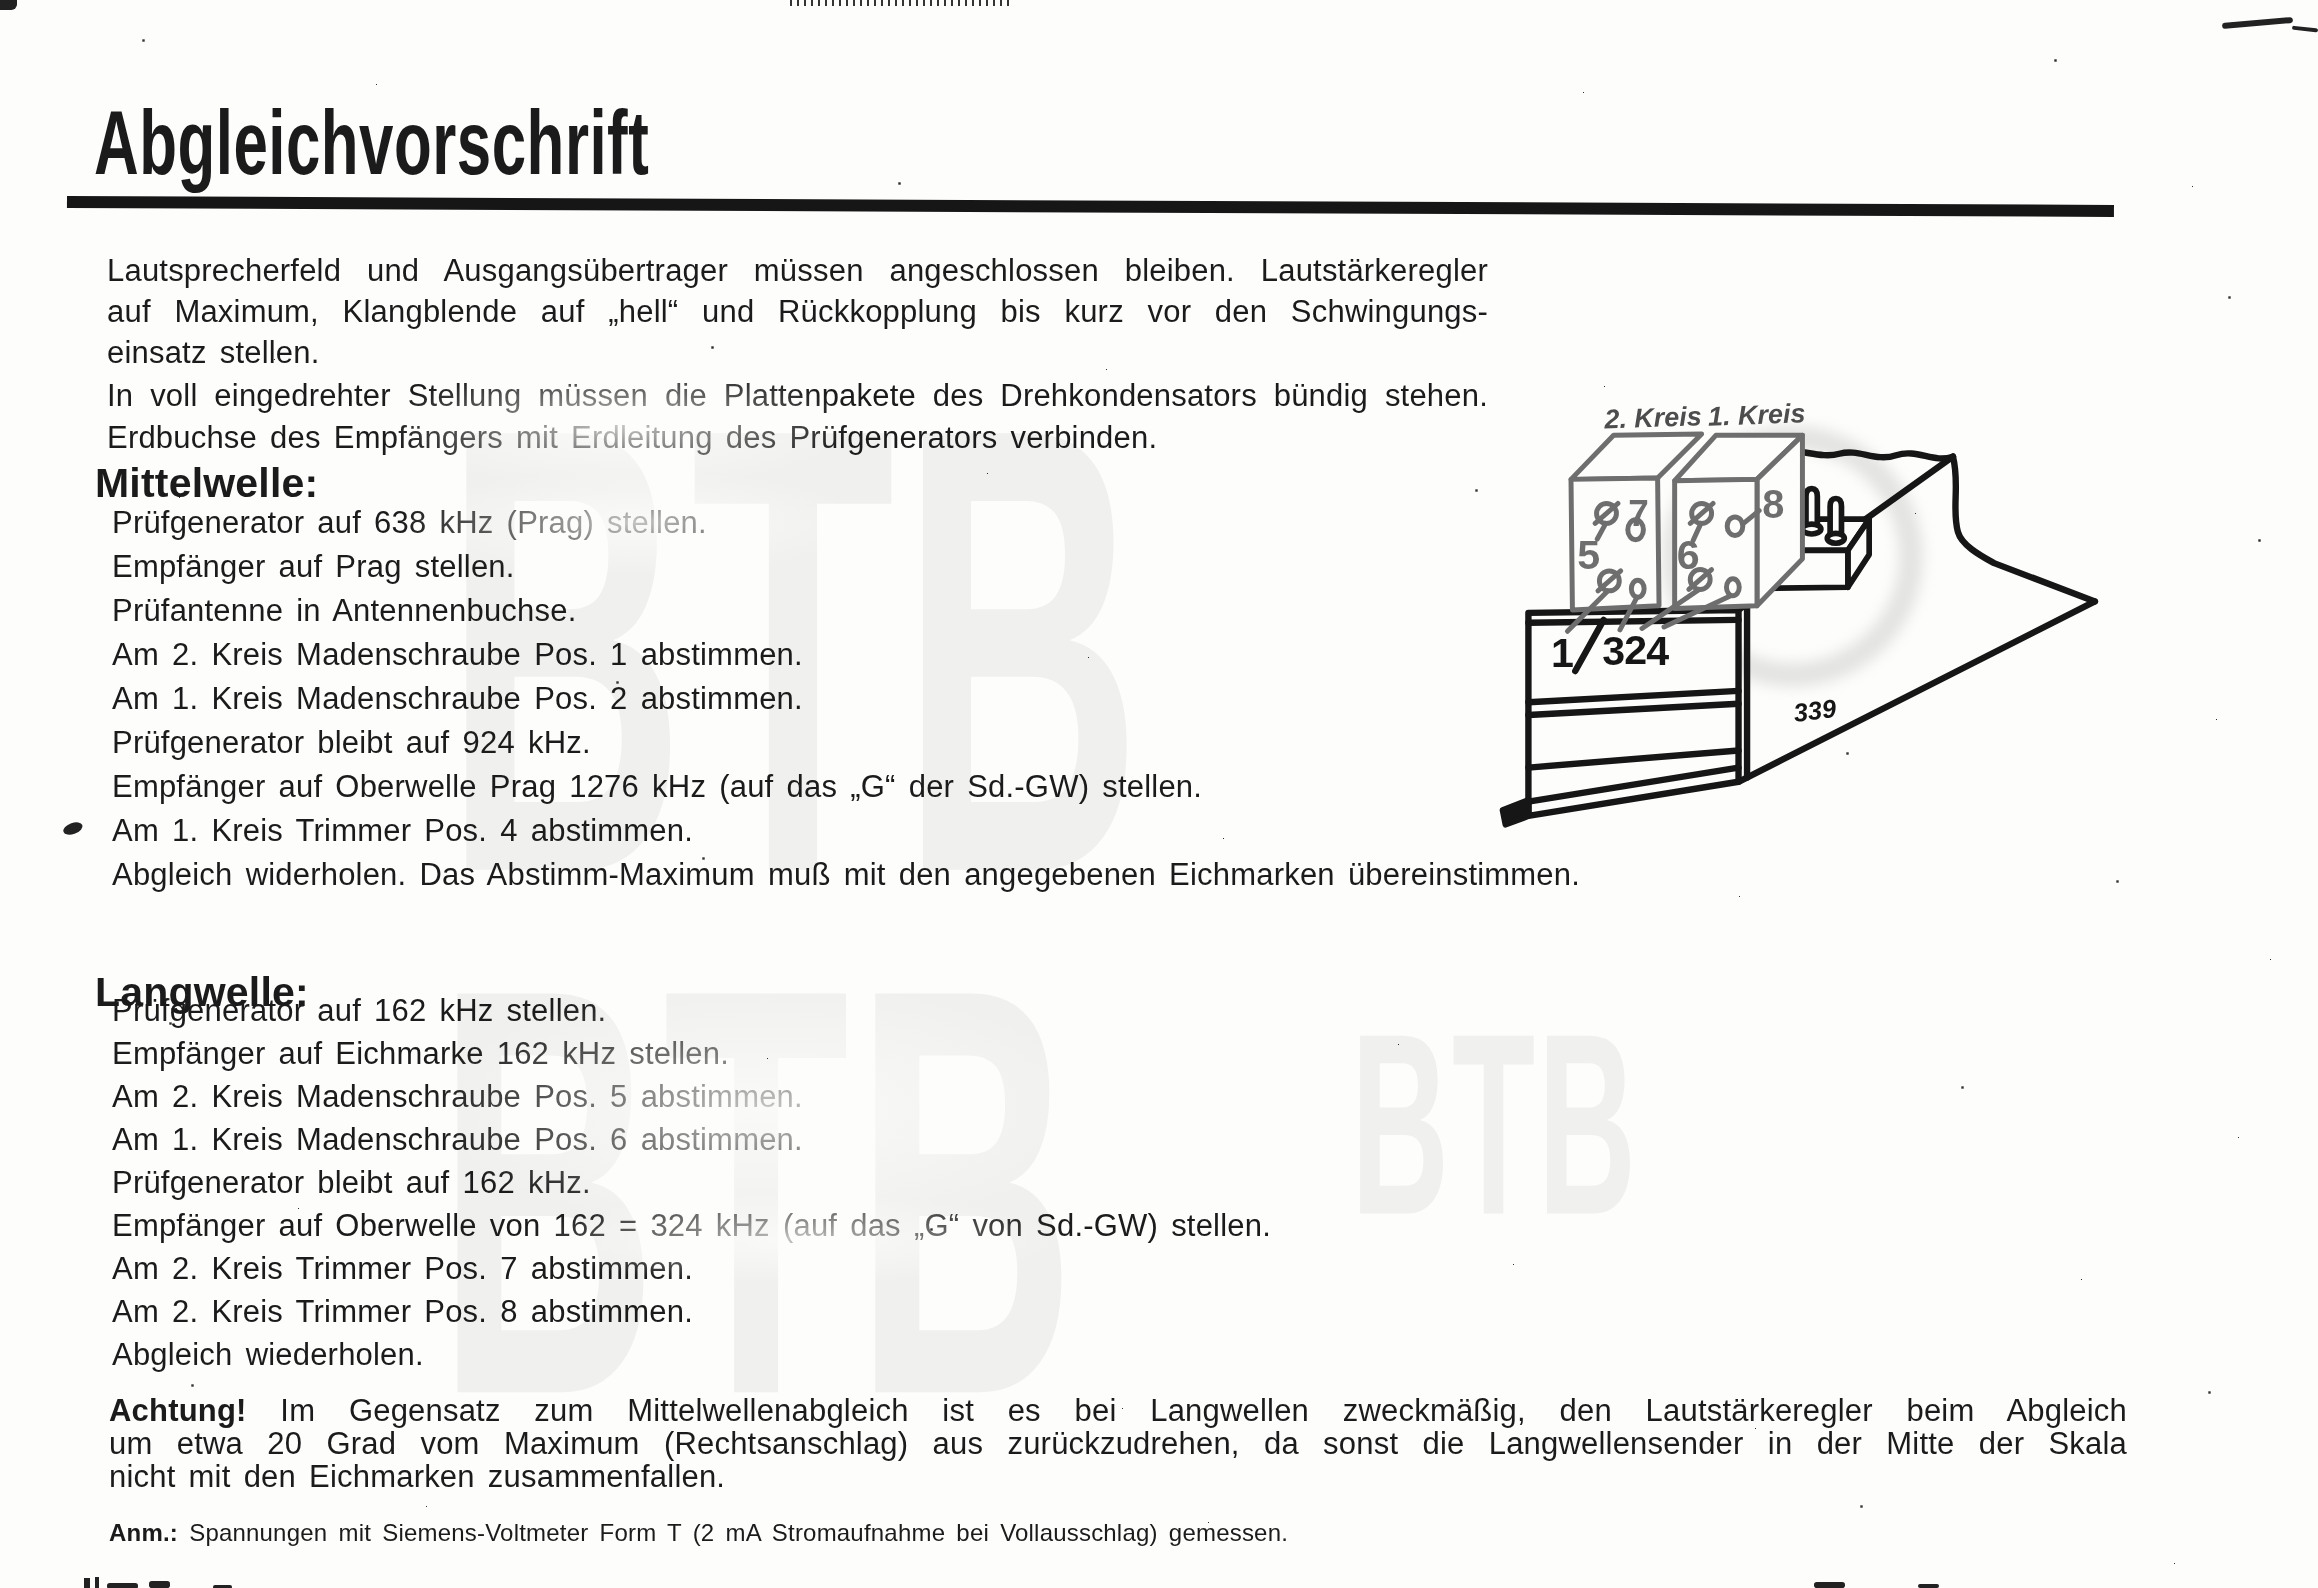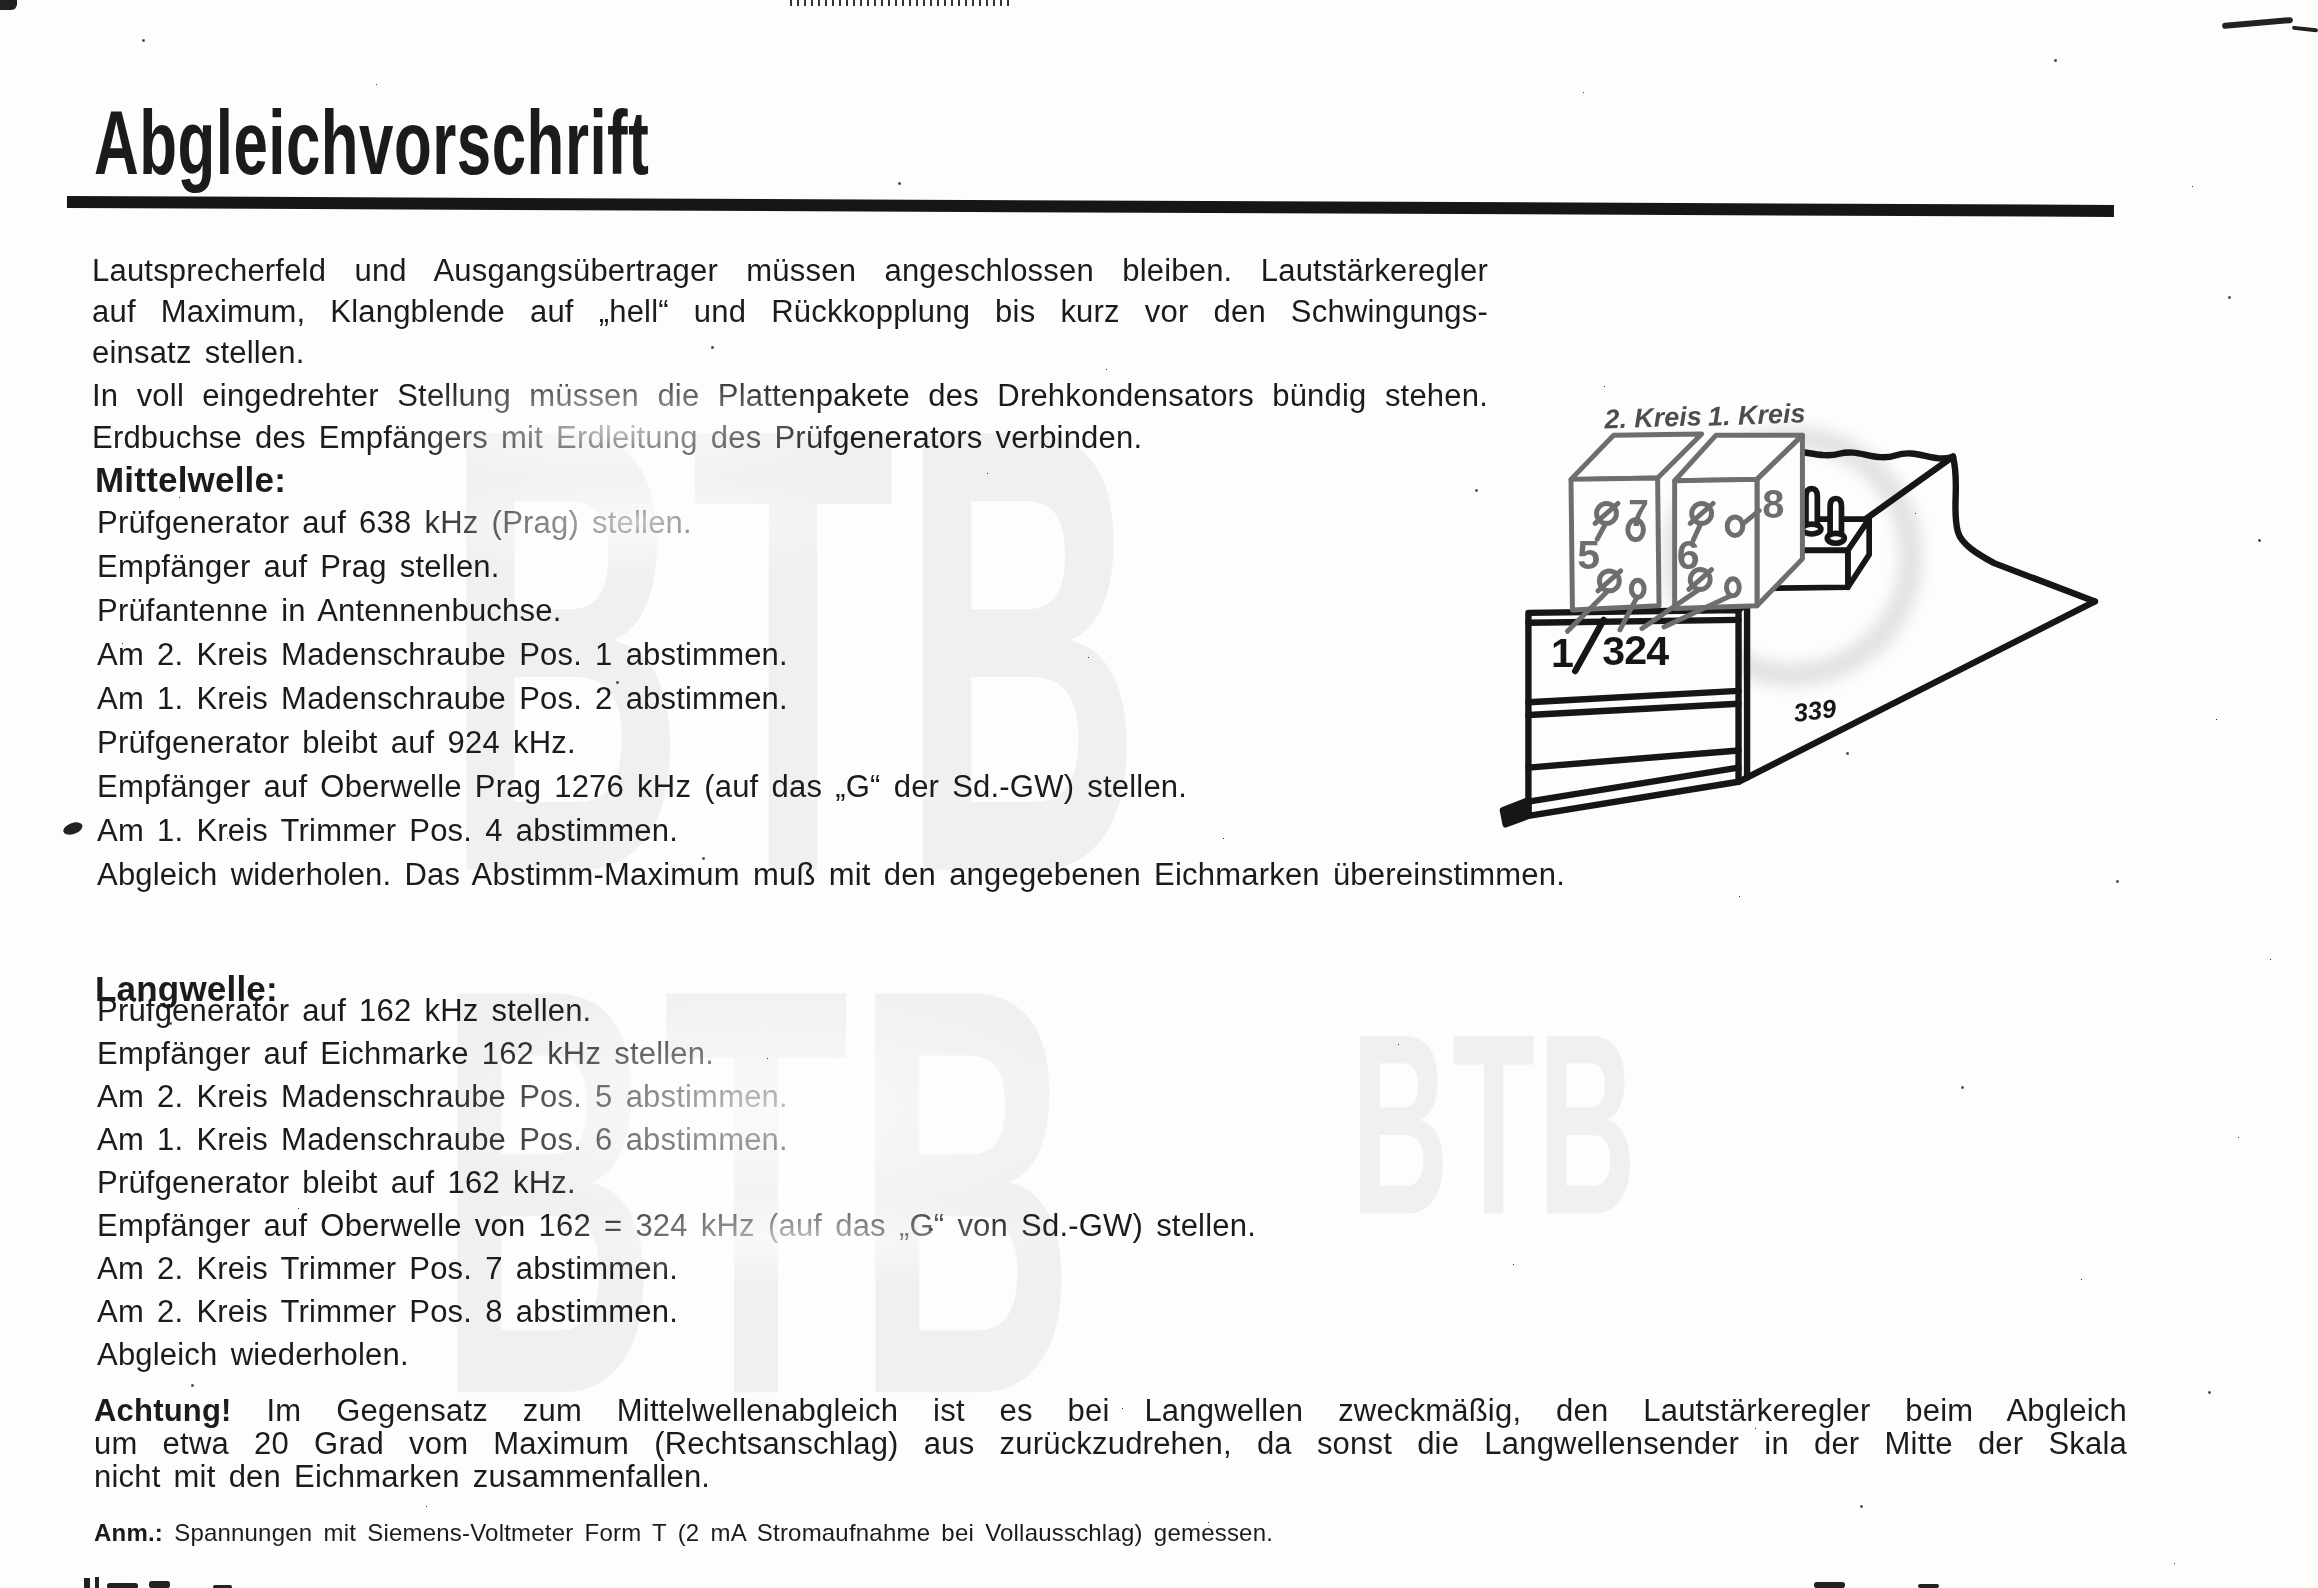--- a/index.html
+++ b/index.html
@@ -18,38 +18,38 @@
     line-height:1;letter-spacing:5.7px;
     transform:scaleY(1.9);transform-origin:top left;
     user-select:none;white-space:nowrap;
   }
   .wm1{left:444px;top:334px;font-size:334px;}
   .wm2{left:437px;top:902px;font-size:305px;}
   .wm3{left:1351px;top:995px;font-size:136px;letter-spacing:2.8px;}
 
   
   .txt{position:absolute;z-index:2;font-size:31px;letter-spacing:0.2px;word-spacing:4.3px;}
-  .line{white-space:nowrap;}
+  .line{white-space:nowrap;margin-left:15px;}
   .para{width:1396px;}
   .para .jl{white-space:normal;text-align:justify;text-align-last:justify;}
   .wide{width:2033px;}
   .wide .jl{white-space:normal;text-align:justify;text-align-last:justify;}
 
   .title{
     position:absolute;left:94px;top:91px;z-index:2;
     font-size:91px;font-weight:700;letter-spacing:0.7px;
     transform:scaleX(0.68);transform-origin:left top;white-space:nowrap;
   }
   .rule{
     position:absolute;left:67px;top:196px;width:2047px;height:12px;
     background:#161616;z-index:2;transform:rotate(0.25deg);transform-origin:left top;
   }
   .p1{left:92px;top:250px;line-height:41px;}
   .p2{left:92px;top:375px;line-height:42px;}
-  .hd{position:absolute;z-index:2;font-size:35px;font-weight:700;letter-spacing:0.2px;}
+  .hd{position:absolute;z-index:2;font-size:41px;font-weight:700;letter-spacing:0.2px;}
   .hd-mw{left:95px;top:460px;}
   .hd-lw{left:95px;top:945px;margin-top:24px;}
   .steps{position:absolute;left:97px;z-index:2;font-size:31px;letter-spacing:0.2px;word-spacing:4.3px;}
   .steps-mw{top:501px;line-height:44px;width:1705px;}
   .steps-lw{top:989px;line-height:43px;width:1705px;}
   .warning{left:94px;top:1394px;line-height:33px;}
   .warning b,.note b{font-weight:700;}
   .note{left:94px;top:1519px;font-size:24px;}
 
   

